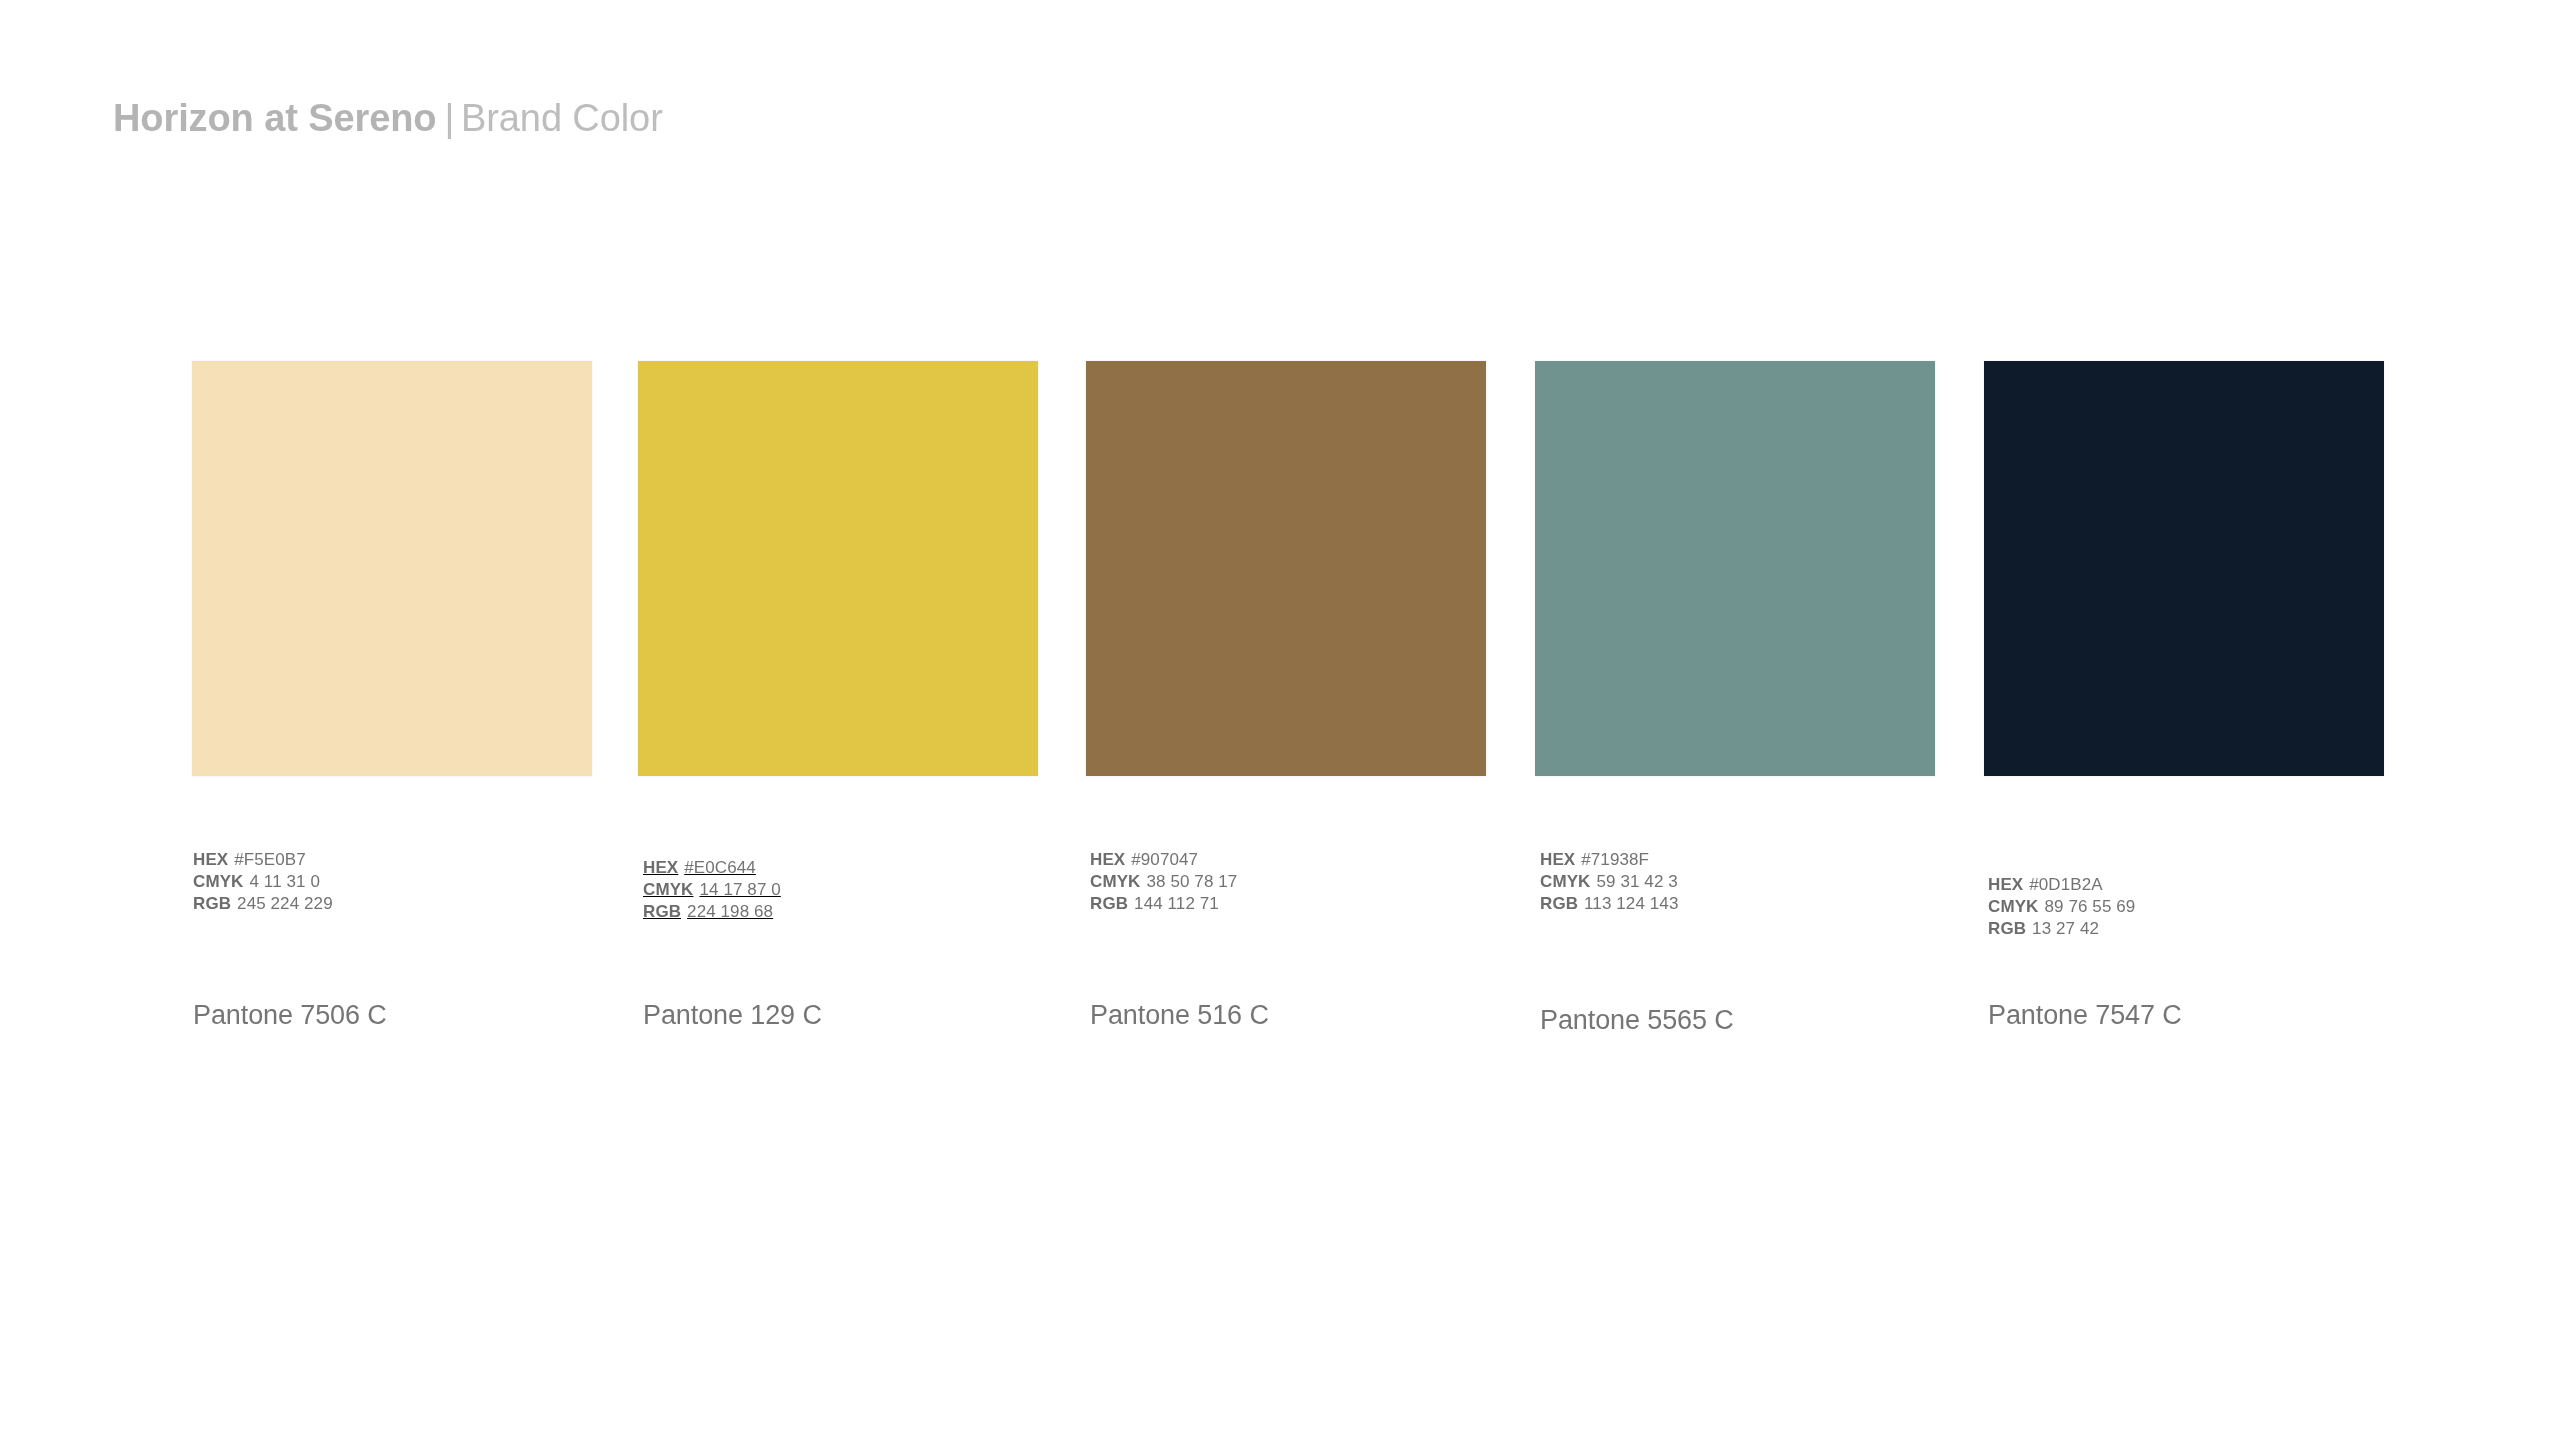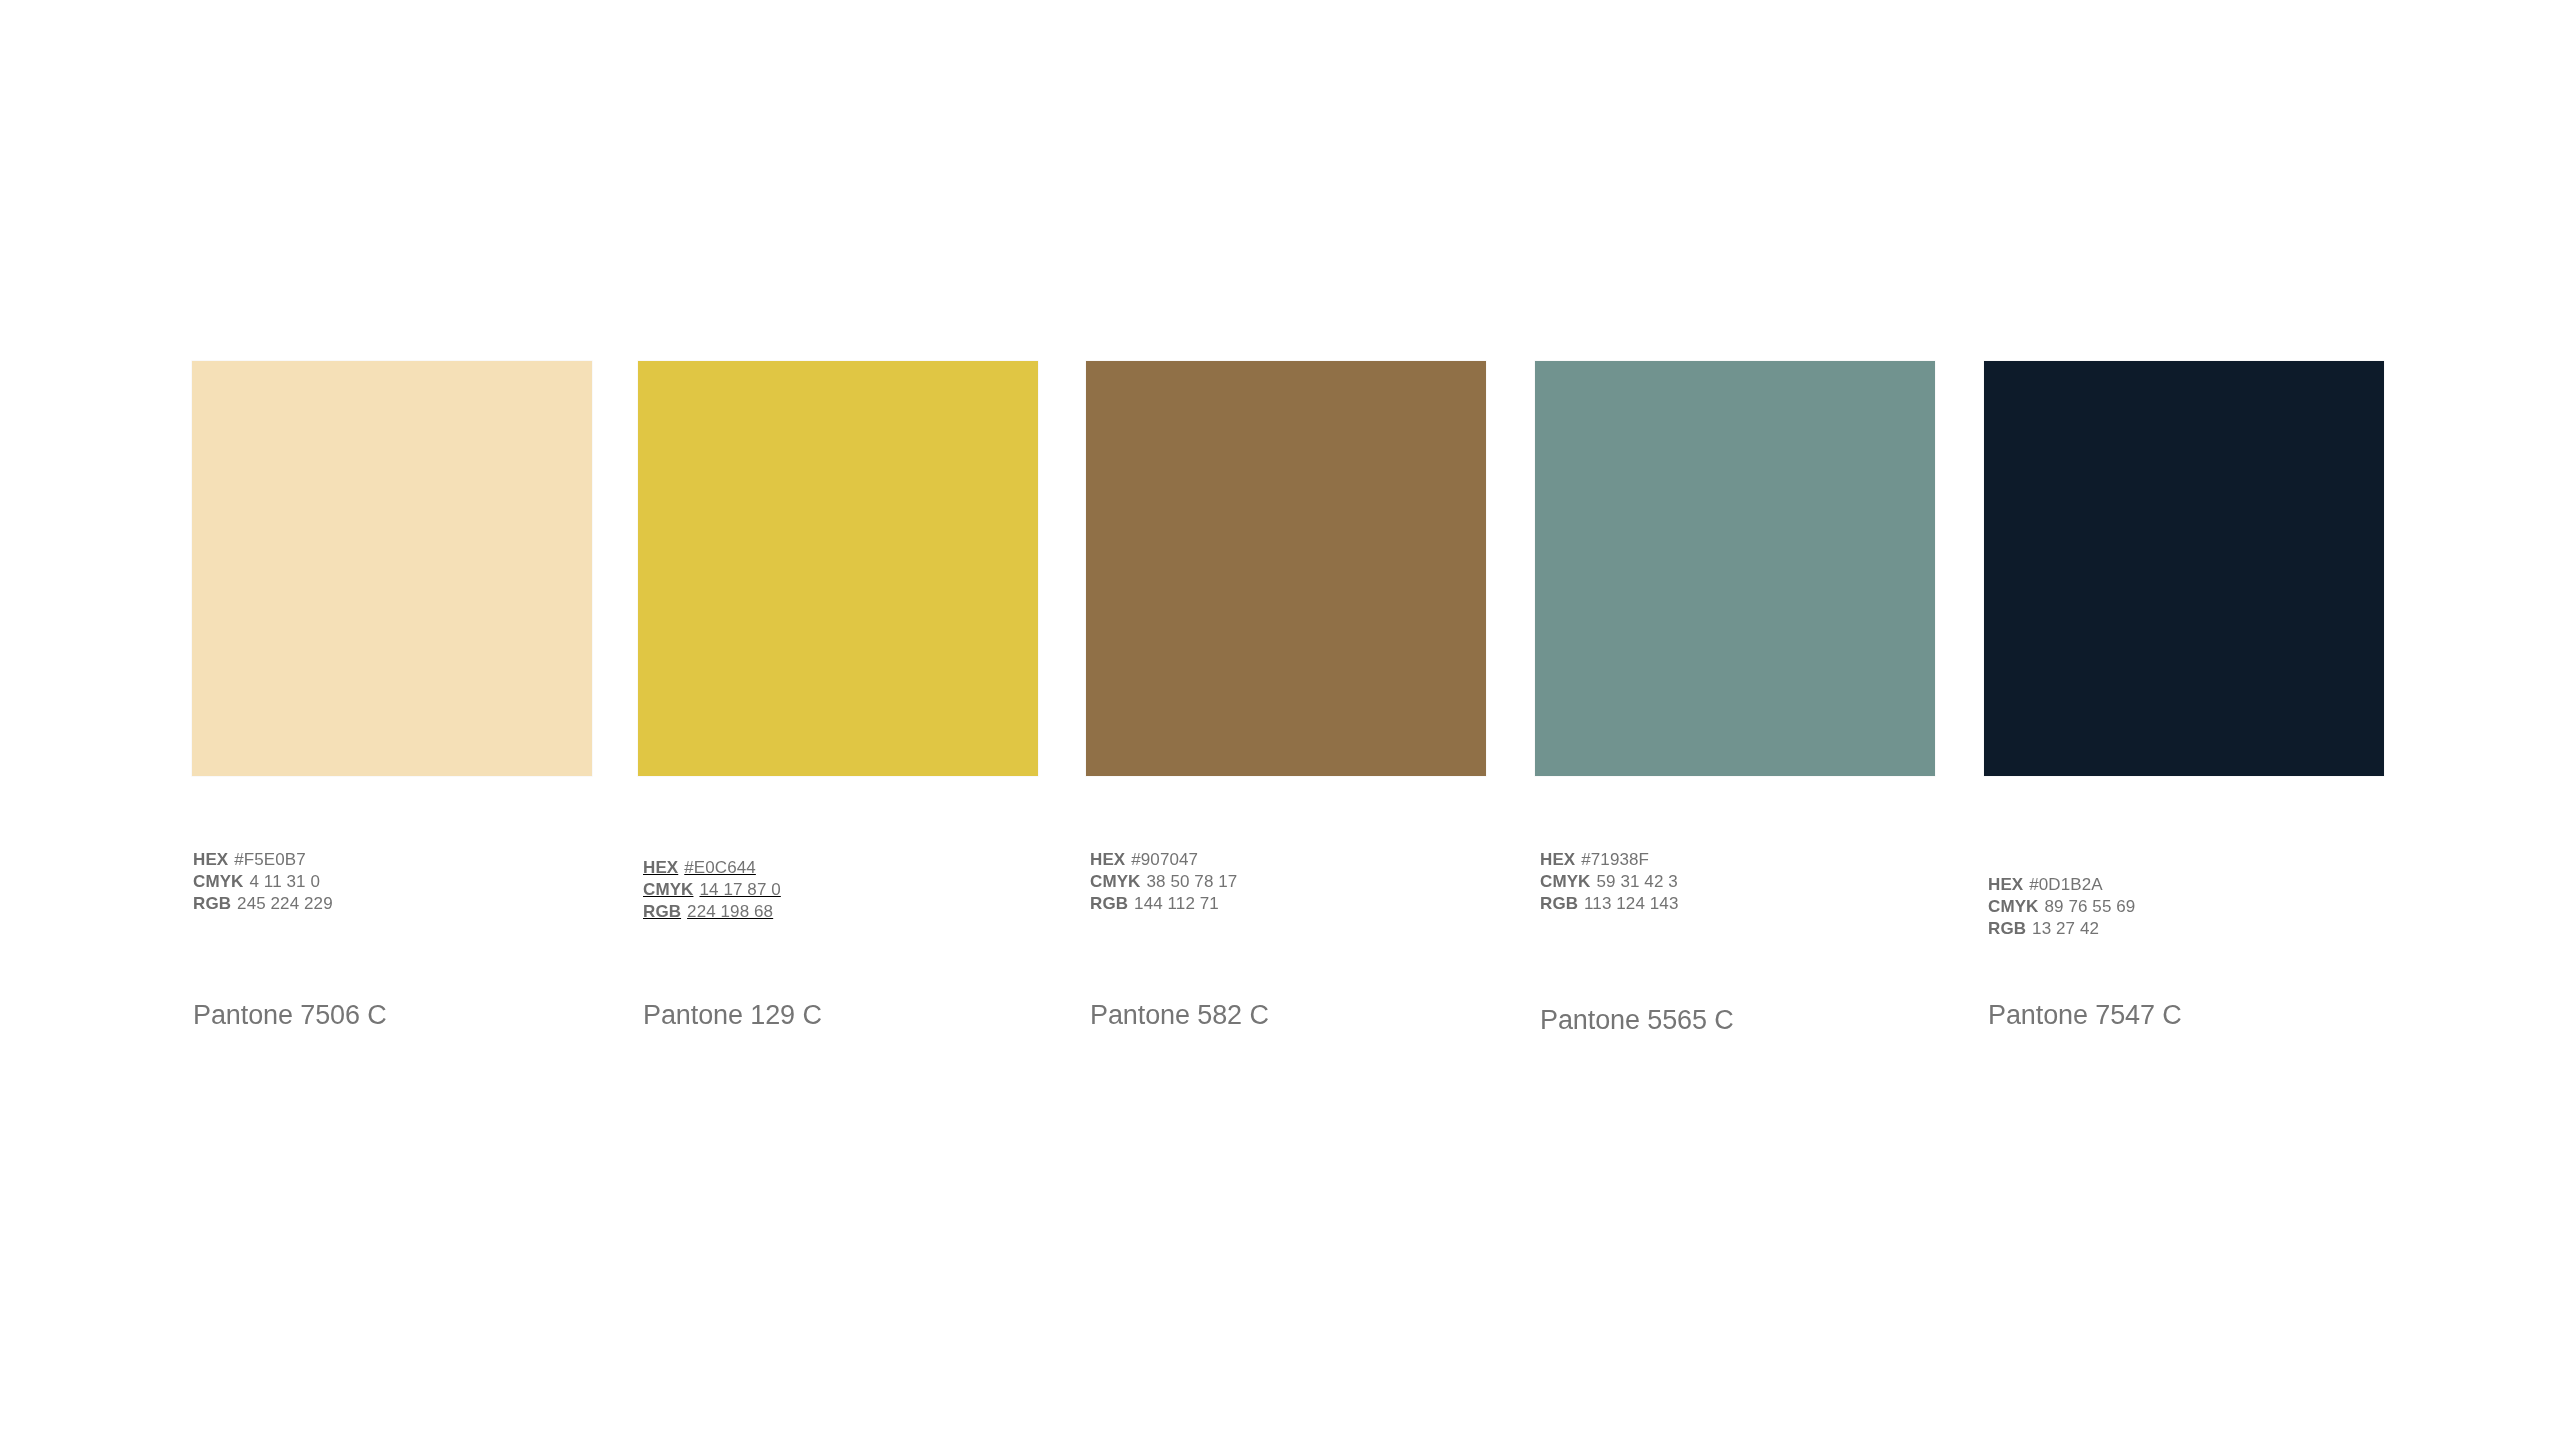--- a/index.html
+++ b/index.html
@@ -97,20 +97,23 @@
     color: #757575;
     white-space: nowrap;
     letter-spacing: -0.1px;
   }
 </style>
 </head>
 <body>
 
 <div class="page">
 
+  <div class="header">
+    <span class="header-title-brand">Horizon at Sereno</span><span class="header-sep">|</span><span class="header-title-sub">Brand Color</span>
+  </div>
 
   <div class="palette">
 
     <div class="swatch-col">
       <div class="swatch-chip" style="left: 192px; top: 361px; background-color: rgb(245, 224, 183);"></div>
       <div class="swatch-specs" style="left:193px; top:849px;">
         <div class="spec-line"><span class="spec-key">HEX</span><span class="spec-val">#F5E0B7</span></div>
         <div class="spec-line"><span class="spec-key">CMYK</span><span class="spec-val">4 11 31 0</span></div>
         <div class="spec-line"><span class="spec-key">RGB</span><span class="spec-val">245 224 229</span></div>
       </div>
@@ -127,21 +130,21 @@
       <div class="swatch-pantone" style="left:643px; top:1000px;">Pantone 129 C</div>
     </div>
 
     <div class="swatch-col">
       <div class="swatch-chip" style="left: 1086px; top: 361px; background-color: rgb(144, 112, 71);"></div>
       <div class="swatch-specs" style="left:1090px; top:849px;">
         <div class="spec-line"><span class="spec-key">HEX</span><span class="spec-val">#907047</span></div>
         <div class="spec-line"><span class="spec-key">CMYK</span><span class="spec-val">38 50 78 17</span></div>
         <div class="spec-line"><span class="spec-key">RGB</span><span class="spec-val">144 112 71</span></div>
       </div>
-      <div class="swatch-pantone" style="left:1090px; top:1000px;">Pantone 582 C</div>
+      <div class="swatch-pantone" style="left:1090px; top:1000px;">Pantone 516 C</div>
     </div>
 
     <div class="swatch-col">
       <div class="swatch-chip" style="left: 1535px; top: 361px; background-color: rgb(113, 147, 143);"></div>
       <div class="swatch-specs" style="left:1540px; top:849px;">
         <div class="spec-line"><span class="spec-key">HEX</span><span class="spec-val">#71938F</span></div>
         <div class="spec-line"><span class="spec-key">CMYK</span><span class="spec-val">59 31 42 3</span></div>
         <div class="spec-line"><span class="spec-key">RGB</span><span class="spec-val">113 124 143</span></div>
       </div>
       <div class="swatch-pantone" style="left:1540px; top:1005px;">Pantone 5565 C</div>

